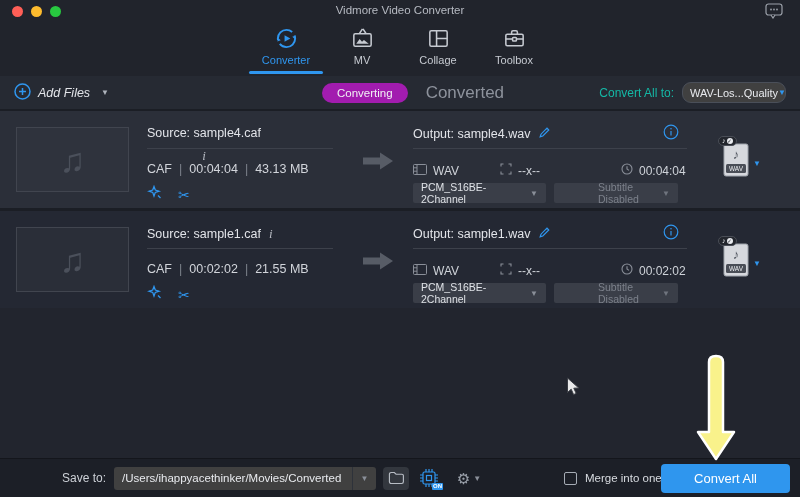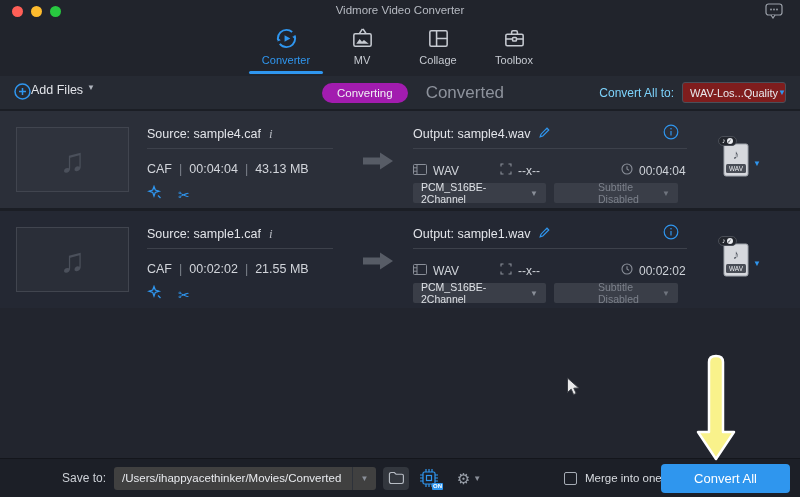--- a/index.html
+++ b/index.html
@@ -19,28 +19,28 @@
   .tabs { position:absolute; left:50%; transform:translateX(-50%); top:4px; display:flex; }
   .tab { width:76px; display:flex; flex-direction:column; align-items:center; gap:3px; color:#c6cad1; cursor:default; }
   .tab .tab-label { font-size:11px; }
   .tab .underline { width:74px; height:3px; border-radius:2px; background:transparent; margin-top:2px; }
   .tab.active { color:#2f96ef; }
   .tab.active .underline { background:#2f96ef; }
   .tab svg { display:block; }
 
   
   .toolbar { position:relative; height:33px; background:#262a33; display:flex; align-items:center; }
-  .add-files { display:flex; align-items:flex-start; margin-left:14px; color:#e2e4e9; font-size:12.5px; }
+  .add-files { display:flex; align-items:center; gap:7px; margin-left:14px; color:#e2e4e9; font-size:12.5px;font-style:italic; }
   .add-caret { color:#aeb3bc; font-size:8px; margin-left:4px; }
   .filter-tabs { position:absolute; left:322px; top:0; height:33px; display:flex; align-items:center; gap:18px; }
   .pill { background:#a21caf; color:#f0f1f4; font-size:11.5px; padding:4px 15px; border-radius:12px; }
   .filter-converted { color:#8d929c; font-size:17px; }
   .convert-all-to { position:absolute; right:14px; top:0; height:33px; display:flex; align-items:center; gap:8px; }
-  .cat-label { color:#7dd3fc; font-size:12px; }
-  .cat-select { width:104px; height:21px; background:#7f1d1d; border:1px solid #4a4f59; border-radius:3px;
+  .cat-label { color:#14b8a6; font-size:12px; }
+  .cat-select { width:104px; height:21px; background:#404040; border:1px solid #4a4f59; border-radius:9px;
     display:flex; align-items:center; justify-content:space-between; padding:0 7px; }
   .cat-select .val { color:#e8eaee; font-size:11px; white-space:nowrap; }
   .caret-blue { color:#2f96ef; font-size:8px; }
   .caret-gray { color:#8a8f99; font-size:8px; }
   .caret-dim  { color:#6f747e; font-size:8px; }
 
   
   .rows { background:#1b1e25; padding-top:2px; }
   .file-row { position:relative; height:97px; margin-bottom:3px; }
   .row-a { background:#2b2f39; }
@@ -206,21 +206,21 @@
     </div>
   </div>
 
   <div class="rows">
 
     <div class="file-row row-a">
       <div class="thumb">
         <span class="note">♫</span>
       </div>
       <div class="src-col">
-        <div class="row-title" style="position:static; margin-top:15px;">
+        <div class="row-title" style="position:static; margin-top:15px;flex-direction:column;">
           <span>Source: sample4.caf</span>
           <span class="info-i">i</span>
         </div>
       </div>
       <div class="h-div src-div" style="left:147px;"></div>
       <div class="meta-line" style="left:147px;">
         <span>CAF</span>
         <span class="sep">|</span>
         <span>00:04:04</span>
         <span class="sep">|</span>

